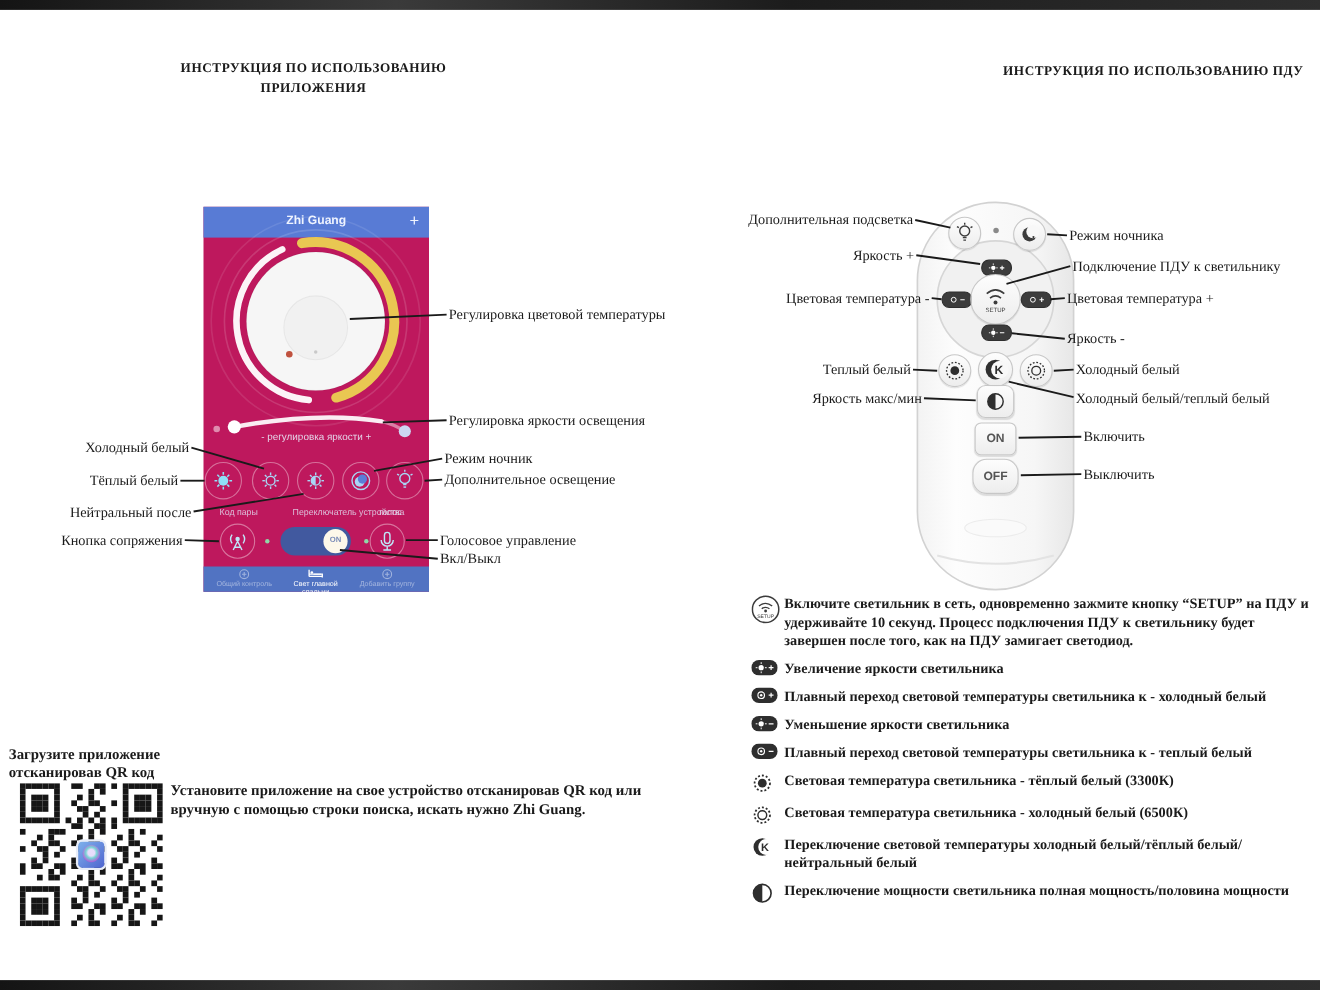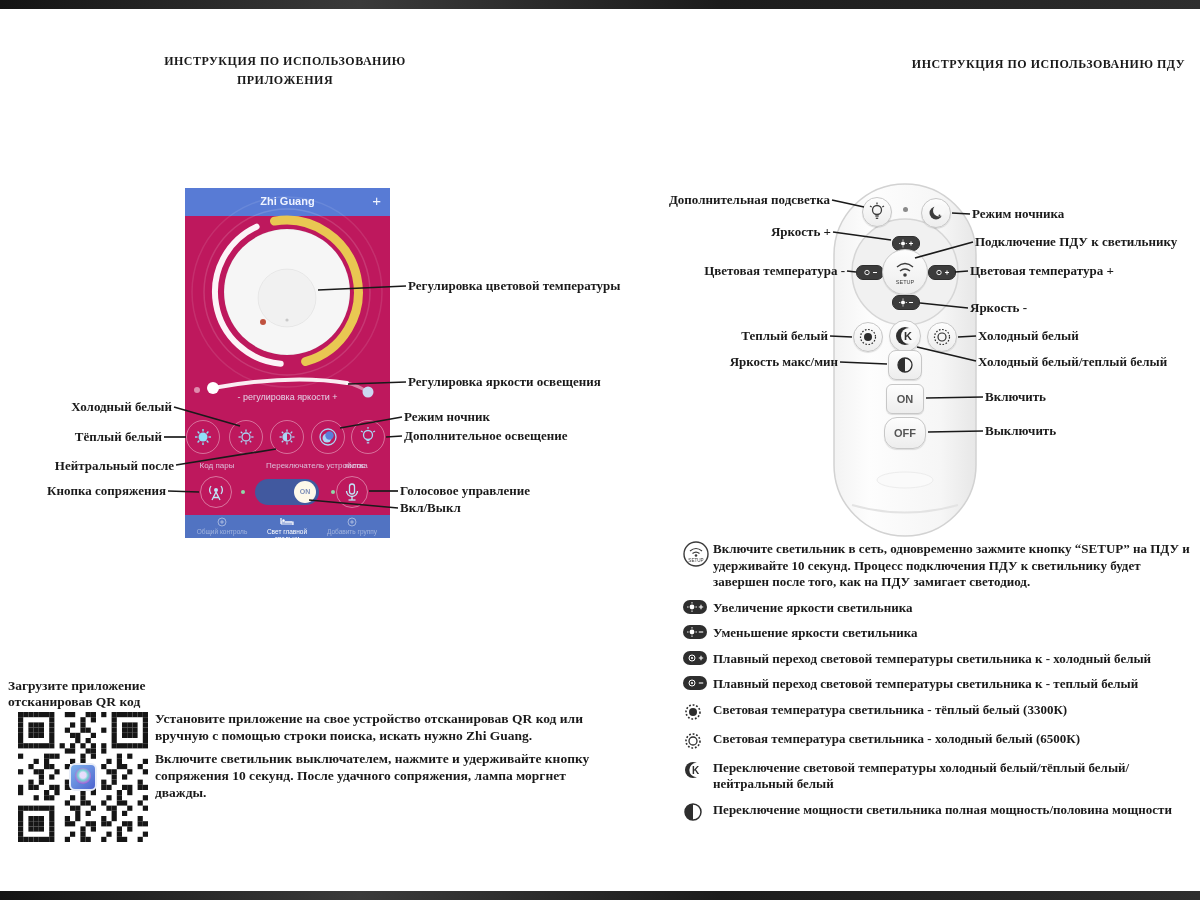--- a/index.html
+++ b/index.html
@@ -5,21 +5,21 @@
   html,body{margin:0;padding:0;background:#e9e9e9;}
   #canvas{position:relative;width:1200px;height:900px;background:#ffffff;overflow:hidden;
           font-family:"Liberation Serif",serif;color:#1a1a1a;}
   .edge{position:absolute;left:0;width:1200px;height:9px;background:linear-gradient(90deg,#141414,#3a3a3a 30%,#1c1c1c 60%,#2e2e2e);}
   .edge.top{top:0;} .edge.bottom{bottom:0;}
 
   .title{position:absolute;font-weight:700;font-size:12px;letter-spacing:.5px;text-align:center;line-height:1.55;}
   #title-app{left:55px;top:52px;width:460px;}
   #title-remote{left:655px;top:55px;width:530px;text-align:right;}
 
-  .callout{position:absolute;font-size:13px;font-weight:700;white-space:nowrap;line-height:14px;}
+  .callout{position:absolute;font-size:13px;font-weight:400;white-space:nowrap;line-height:14px;}
   .callout.ra{text-align:right;}
 
   
   #phone{position:absolute;left:185px;top:188px;width:205px;height:350px;background:#be185d;
          font-family:"Liberation Sans",sans-serif;}
   #phone-header{position:absolute;left:0;top:0;width:205px;height:28px;background:#587bd5;}
   #phone-title{position:absolute;left:0;top:7px;width:205px;text-align:center;color:#eef3ff;font-size:11px;font-weight:700;}
   #phone-add{position:absolute;right:9px;top:4px;color:#f0f4ff;font-size:15px;font-weight:400;}
   #phone-gfx{position:absolute;left:0;top:0;}
   #brightness-hint{position:absolute;left:0;top:204px;width:205px;text-align:center;color:rgba(235,243,255,.85);font-size:9px;}
@@ -496,21 +496,20 @@
         <rect x="16" y="24" width="1" height="1" fill="#161616"></rect>
         <rect x="19" y="24" width="1" height="1" fill="#161616"></rect>
         <rect x="20" y="24" width="1" height="1" fill="#161616"></rect>
         <rect x="23" y="24" width="1" height="1" fill="#161616"></rect>
       </svg>
   <div id="qr-logo">
         <div id="qr-logo-inner"></div>
       </div>
 </div>
 <div id="install-p1" class="install-p">Установите приложение на свое устройство отсканировав QR код или вручную с помощью строки поиска, искать нужно Zhi Guang.</div>
-<div id="install-p2" class="install-p">Включите светильник выключателем, нажмите и удерживайте кнопку сопряжения 10 секунд. После удачного сопряжения, лампа моргнет дважды.</div>
 
 <svg style="position:absolute;left:0;top:0;" width="1200" height="900" viewBox="0 0 1200 900">
   <defs>
     <linearGradient id="rcg" x1="0" y1="0" x2="1" y2="0">
       <stop offset="0" stop-color="#f3f3f3"></stop>
           <stop offset=".25" stop-color="#fdfdfd"></stop>
       <stop offset=".75" stop-color="#f6f6f6"></stop>
           <stop offset="1" stop-color="#e7e7e7"></stop>
     </linearGradient>
   </defs>
@@ -694,51 +693,51 @@
         <path d="M18 4.8v4.4M15.8 7h4.4" stroke="#fff" stroke-width="1.1"></path>
           </svg>
     </div>
     <div class="legend-text">Увеличение яркости светильника</div>
   </div>
 
   <div class="legend-row">
     <div class="legend-icon">
       <svg width="24" height="14" viewBox="0 0 24 14">
             <rect x="0" y="0" width="24" height="14" rx="7" fill="#2e2e2e"></rect>
+        <circle cx="9" cy="7" r="3" fill="none" stroke="#fff" stroke-width="1"></circle>
+            <circle cx="9" cy="7" r="1.1" fill="#fff"></circle>
+        <path d="M18 4.8v4.4M15.8 7h4.4" stroke="#fff" stroke-width="1.1"></path>
+          </svg>
+    </div>
+    <div class="legend-text">Плавный переход световой температуры светильника к - холодный белый</div>
+  </div>
+
+  <div class="legend-row">
+    <div class="legend-icon">
+      <svg width="24" height="14" viewBox="0 0 24 14">
+            <rect x="0" y="0" width="24" height="14" rx="7" fill="#2e2e2e"></rect>
         <circle cx="9" cy="7" r="2.4" fill="#fff"></circle>
             <g stroke="#fff" stroke-width=".9">
               <line x1="9" y1="2" x2="9" y2="3.6"></line>
               <line x1="9" y1="10.4" x2="9" y2="12"></line>
               <line x1="4" y1="7" x2="5.6" y2="7"></line>
               <line x1="12.4" y1="7" x2="14" y2="7"></line>
             </g>
         <path d="M15.8 7h4.4" stroke="#fff" stroke-width="1.1"></path>
           </svg>
     </div>
     <div class="legend-text">Уменьшение яркости светильника</div>
   </div>
 
   <div class="legend-row">
     <div class="legend-icon">
       <svg width="24" height="14" viewBox="0 0 24 14">
             <rect x="0" y="0" width="24" height="14" rx="7" fill="#2e2e2e"></rect>
         <circle cx="9" cy="7" r="3" fill="none" stroke="#fff" stroke-width="1"></circle>
             <circle cx="9" cy="7" r="1.1" fill="#fff"></circle>
-        <path d="M18 4.8v4.4M15.8 7h4.4" stroke="#fff" stroke-width="1.1"></path>
-          </svg>
-    </div>
-    <div class="legend-text">Плавный переход световой температуры светильника к - холодный белый</div>
-  </div>
-
-  <div class="legend-row">
-    <div class="legend-icon">
-      <svg width="24" height="14" viewBox="0 0 24 14">
-            <rect x="0" y="0" width="24" height="14" rx="7" fill="#2e2e2e"></rect>
-        <circle cx="9" cy="7" r="3" fill="none" stroke="#fff" stroke-width="1"></circle>
-            <circle cx="9" cy="7" r="1.1" fill="#fff"></circle>
         <path d="M15.8 7h4.4" stroke="#fff" stroke-width="1.1"></path>
           </svg>
     </div>
     <div class="legend-text">Плавный переход световой температуры светильника к - теплый белый</div>
   </div>
 
   <div class="legend-row">
     <div class="legend-icon">
       <svg width="20" height="20" viewBox="0 0 20 20">
         <circle cx="10" cy="10" r="4" fill="#2e2e2e"></circle>

